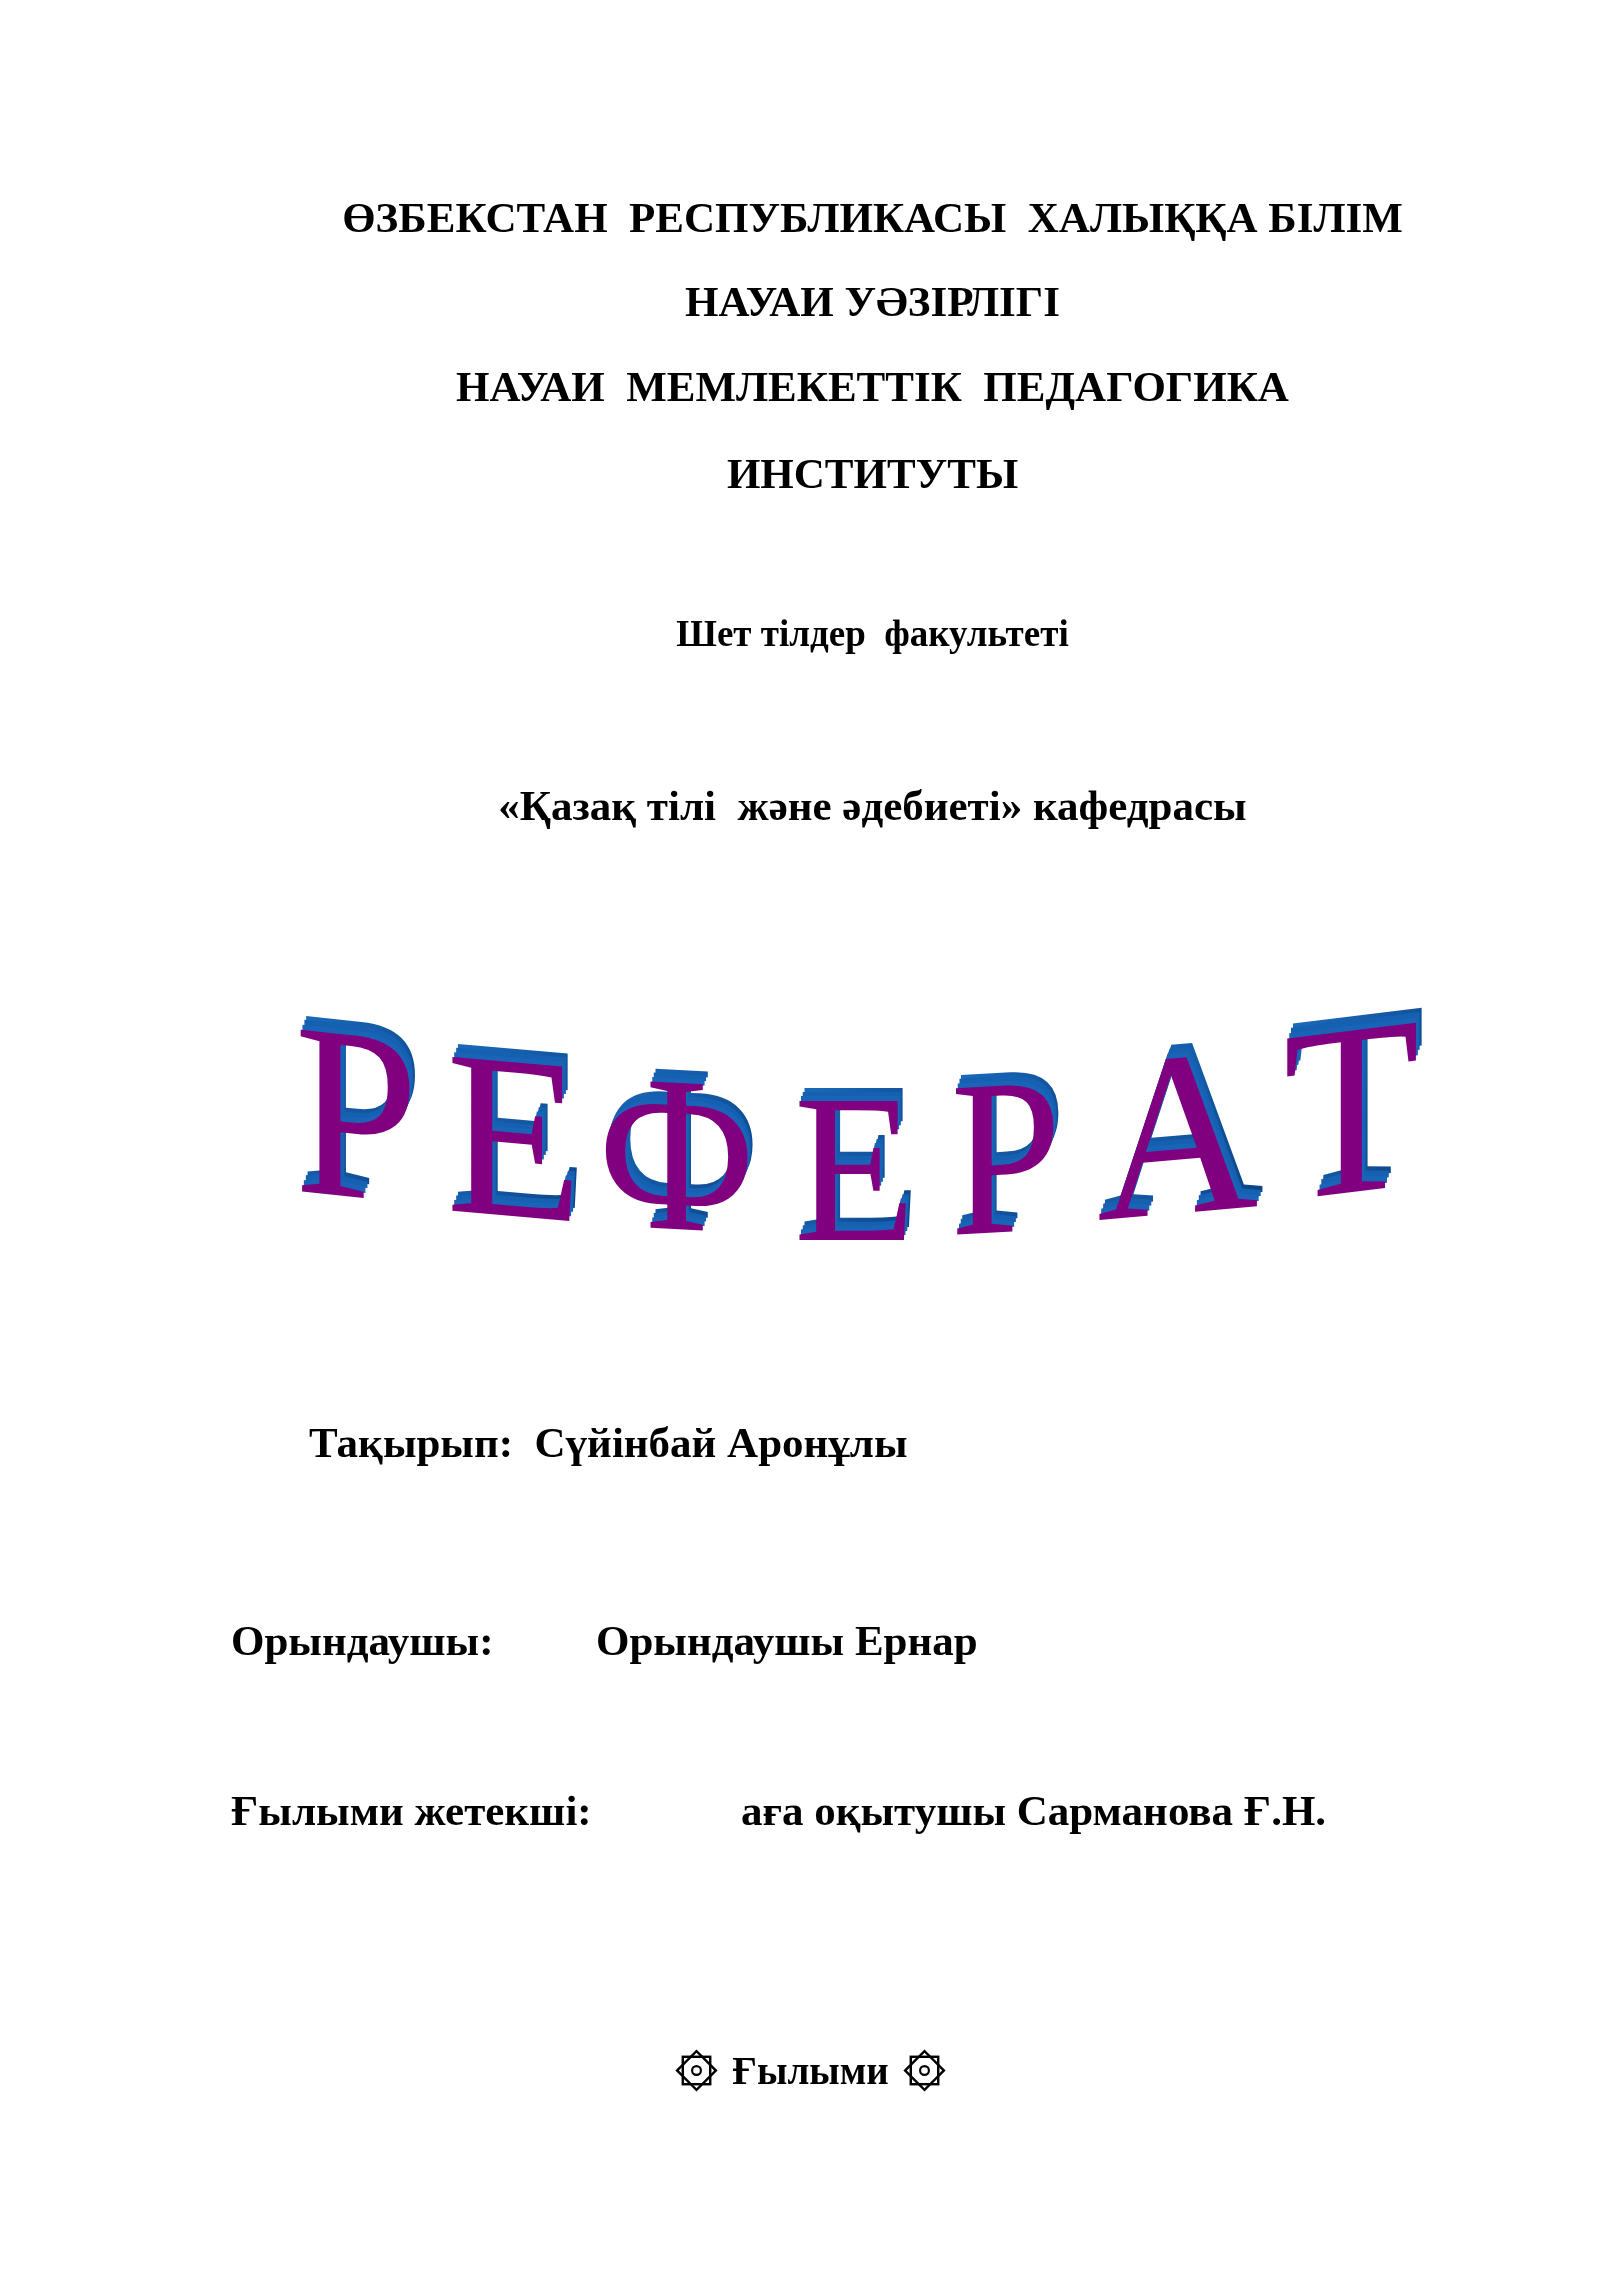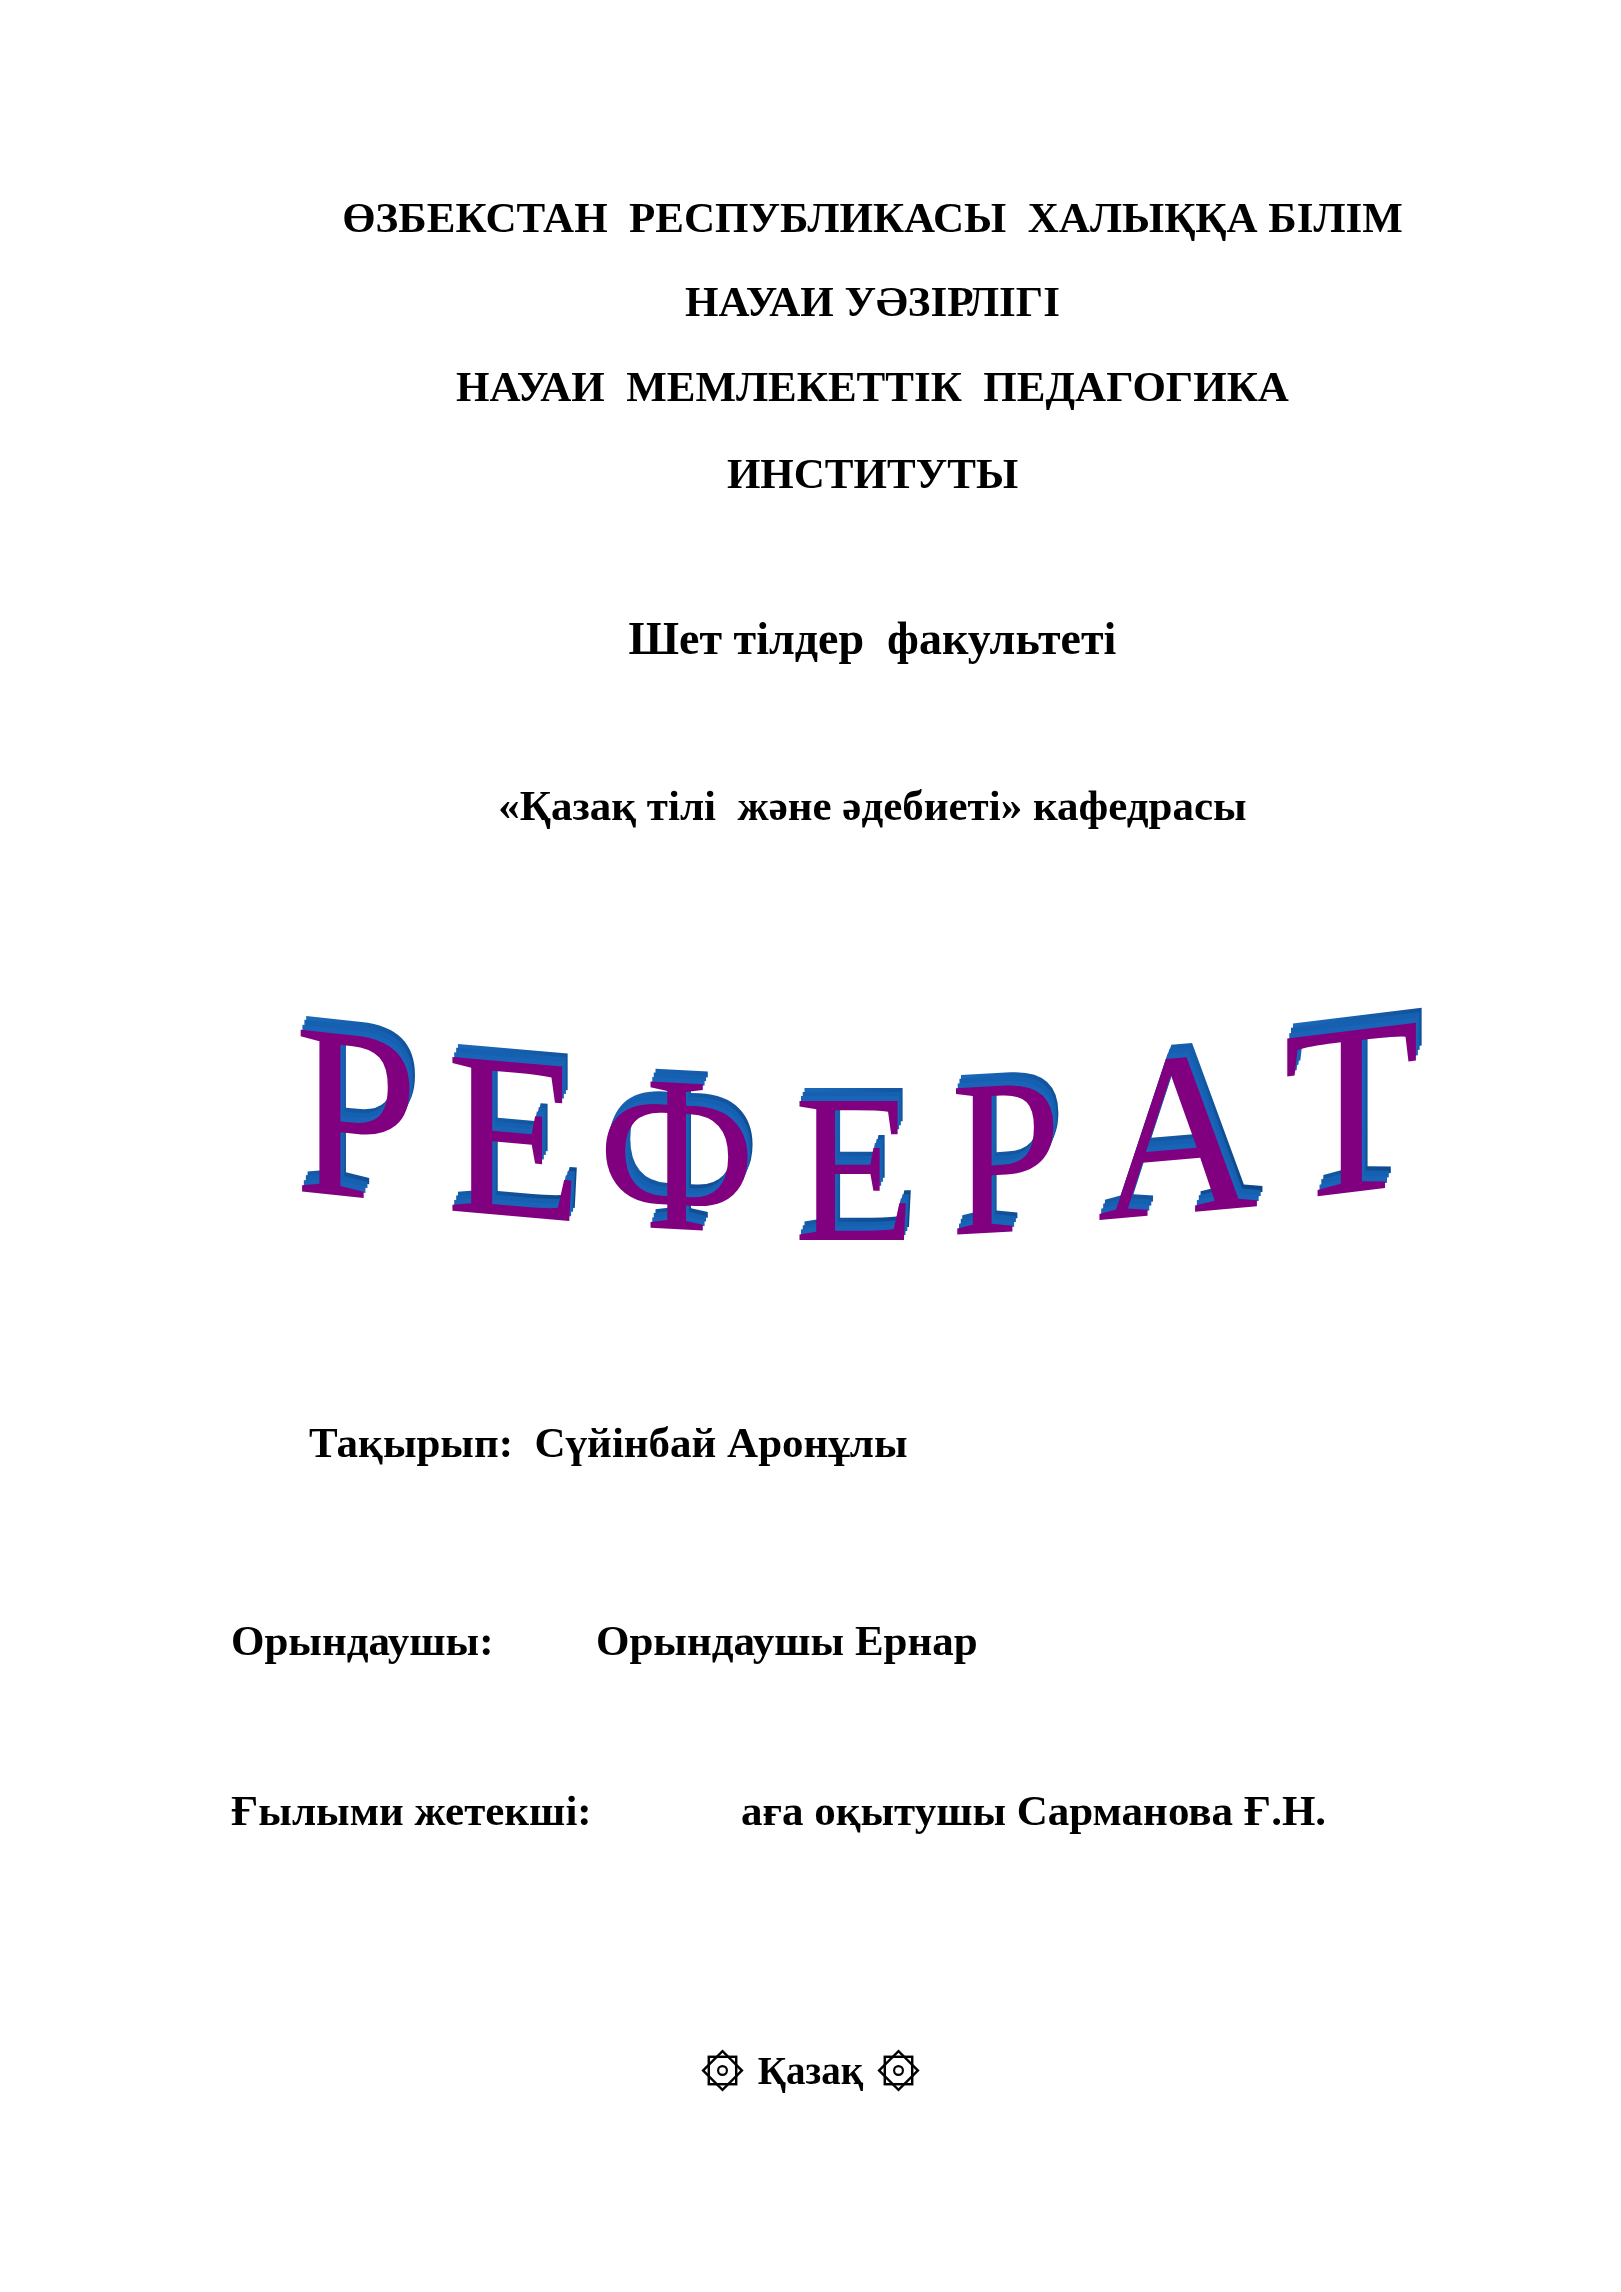--- a/index.html
+++ b/index.html
@@ -5,21 +5,21 @@
   html, body { margin: 0; padding: 0; background: #ffffff; }
   body { width: 1621px; height: 2293px; position: relative; overflow: hidden;
          font-family: "Liberation Serif", "DejaVu Serif", serif; color: #000; }
   .line { position: absolute; left: 0; width: 1621px; font-weight: bold; white-space: pre; margin-top: 36px; }
   .ctr { text-align: center; }
   .hdr { font-size: 43px; }
   .h1 { top: 157px; left: 245px; width: 1255px; }
   .h2 { top: 241px; left: 245px; width: 1255px; }
   .h3 { top: 326px; left: 245px; width: 1255px; }
   .h4 { top: 413px; left: 245px; width: 1255px; }
-  .fac { top: 576px; left: 294px; width: 1157px; font-size: 46px; }
+  .fac { top: 576px; left: 294px; width: 1157px; font-size: 37px; }
   .dep { top: 745px; left: 294px; width: 1157px; font-size: 43px; }
   .wordart { position: absolute; left: 284px; top: 990px; width: 1176px; height: 284px; }
   .info { font-size: 43px; }
   .topic { top: 1382px; left: 309px; }
   .perf-label { top: 1580px; left: 231px; }
   .perf-value { top: 1580px; left: 596px; }
   .sup-label { top: 1750px; left: 231px; text-align: right; }
   .sup-value { top: 1750px; left: 741px; }
   .footer { position: absolute; top: 2047px; left: 0; width: 1621px; display: flex;
             justify-content: center; align-items: center; gap: 11.8px; font-weight: bold; font-size: 39px; }
@@ -99,20 +99,20 @@
 
 <div class="line info sup-label" style="width:auto">Ғылыми жетекші:</div>
 <div class="line info sup-value" style="width:auto">аға оқытушы Сарманова Ғ.Н.</div>
 
 <div class="footer">
   <svg class="orn" viewBox="0 0 48 48">
     <rect x="10" y="10" width="28" height="28" fill="none" stroke="#000" stroke-width="2.5"></rect>
     <rect x="10" y="10" width="28" height="28" fill="none" stroke="#000" stroke-width="2.5" transform="rotate(45 24 24)"></rect>
     <circle cx="24" cy="24" r="4.5" fill="none" stroke="#000" stroke-width="2.2"></circle>
   </svg>
-  <span>Қазақ</span>
+  <span>Ғылыми</span>
   <svg class="orn" viewBox="0 0 48 48">
     <rect x="10" y="10" width="28" height="28" fill="none" stroke="#000" stroke-width="2.5"></rect>
     <rect x="10" y="10" width="28" height="28" fill="none" stroke="#000" stroke-width="2.5" transform="rotate(45 24 24)"></rect>
     <circle cx="24" cy="24" r="4.5" fill="none" stroke="#000" stroke-width="2.2"></circle>
   </svg>
 </div>
 
 
 </body></html>

